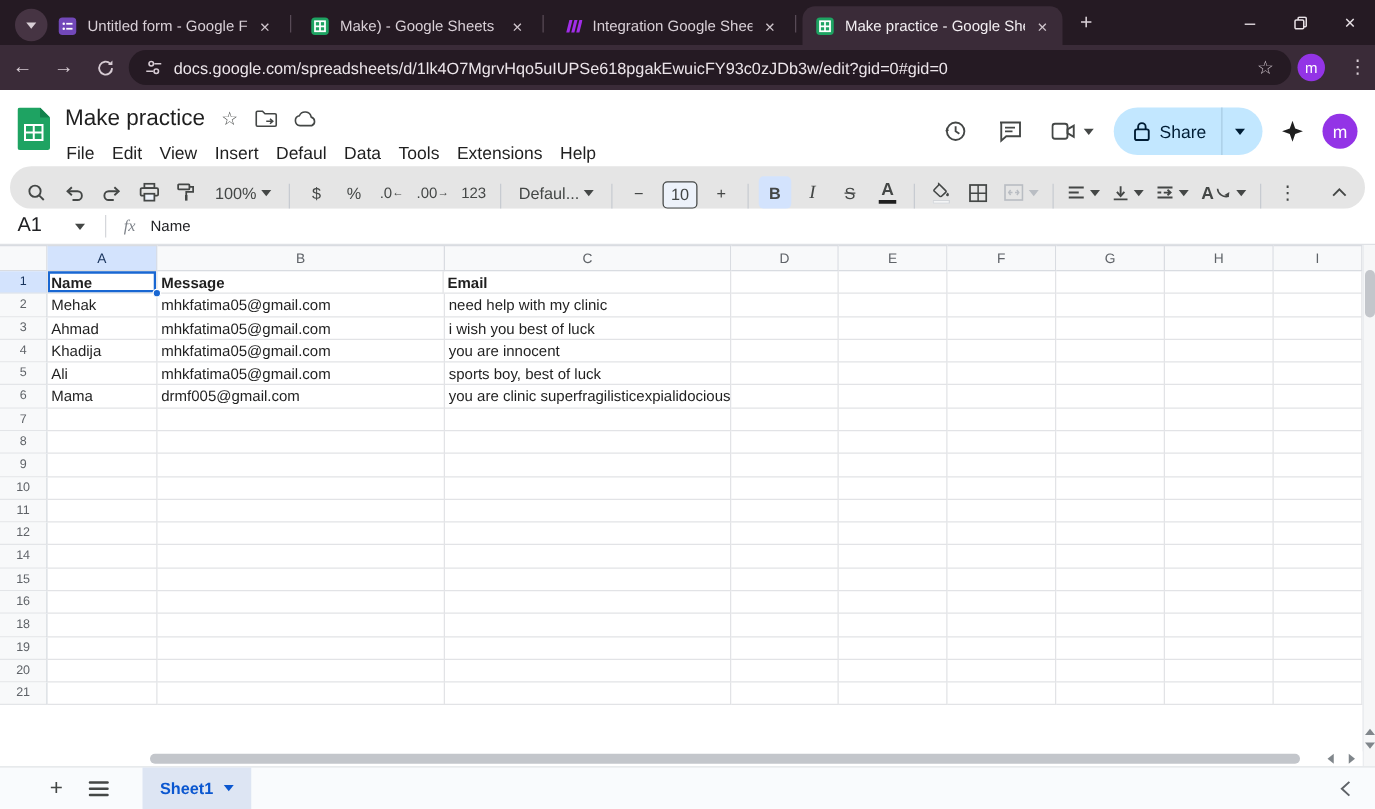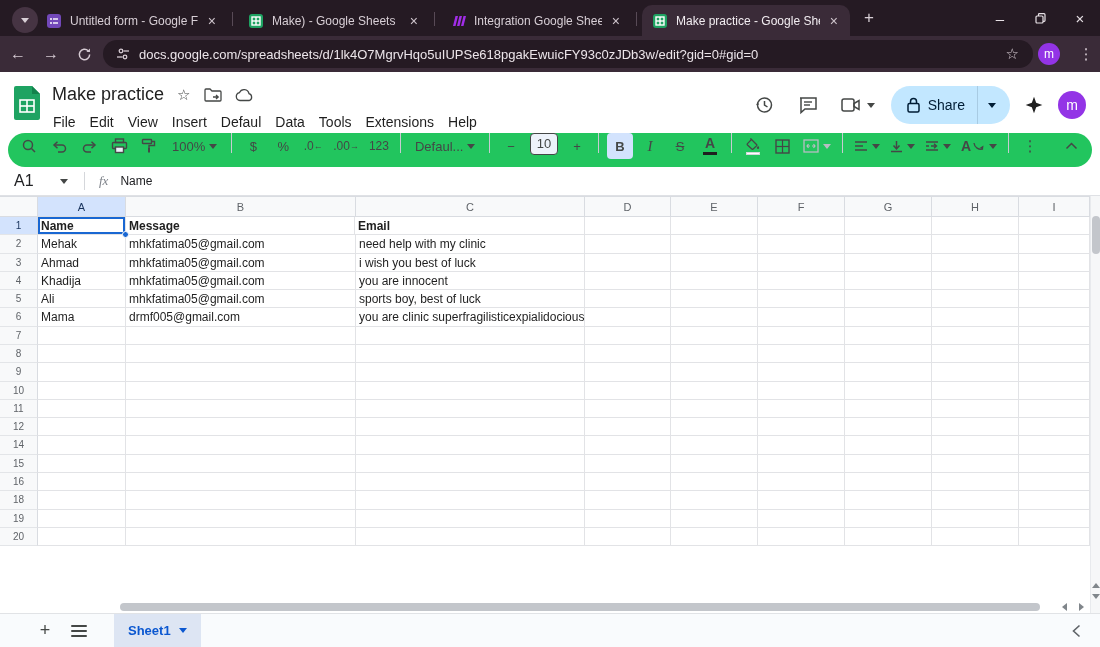--- a/index.html
+++ b/index.html
@@ -37,21 +37,21 @@
   .menu-item { font-size:14px; color:#1f1f1f; padding:2px 7px; border-radius:4px; }
   .hdr-right { position:absolute; right:14px; top:14px; display:flex; align-items:center; gap:10px; }
   .hdr-ico { width:34px; height:34px; display:flex; align-items:center; justify-content:center; }
   .share-btn { height:38px; background:#c2e7ff; border-radius:19px; display:flex; align-items:center; color:#001d35; font-size:14px; }
   .share-main { display:flex; align-items:center; gap:8px; padding:0 12px 0 16px; }
   .share-caret-sec { padding:0 14px 0 10px; border-left:1px solid #a8cbe3; height:38px; display:flex; align-items:center; }
   .caret { width:0; height:0; border-left:4px solid transparent; border-right:4px solid transparent; border-top:5px solid currentColor; display:inline-block; }
   .hdr-avatar { width:28px; height:28px; border-radius:50%; background:#9334e6; color:#fff; font-size:14px; display:flex; align-items:center; justify-content:center; }
 
   
-  #toolbar { position:absolute; top:133px; left:8px; width:1084px; height:34px; background:#22c55e; border-radius:17px; display:flex; align-items:flex-start; color:#444746; font-size:13px; padding:0 6px; }
+  #toolbar { position:absolute; top:133px; left:8px; width:1084px; height:34px; background:#e5e5e5; border-radius:17px; display:flex; align-items:flex-end; color:#444746; font-size:13px; padding:0 6px; }
   .tb { height:26px; min-width:26px; display:flex; align-items:center; justify-content:center; border-radius:4px; padding:0 3px; margin:0 2px; white-space:nowrap; }
   .tb.active-fmt { background:#d3e3fd; }
   .tb-sep { width:1px; height:20px; background:#c7cbd1; margin:0 6px; }
   .fs-box { width:28px; height:22px; border:1px solid #444746; border-radius:4px; text-align:center; line-height:20px; font-size:13px; margin:0 4px; background:#edf2fa; }
   .tb .caret { margin-left:4px; border-top-color:#444746; }
   .dim { color:#a9adb3; }
   .dim .caret { border-top-color:#b9bdc3; }
   .tc-a { font-size:14px; font-weight:bold; line-height:13px; }
   .tc-bar { display:block; height:3px; width:14px; margin-top:2px; }
   .tb-spacer { flex:1; }
@@ -635,20 +635,32 @@
         <div class="cell" style="width: 88px;"></div>
         <div class="cell" style="width: 230px;"></div>
         <div class="cell" style="width: 229px;"></div>
         <div class="cell" style="width: 86px;"></div>
         <div class="cell" style="width: 87px;"></div>
         <div class="cell" style="width: 87px;"></div>
         <div class="cell" style="width: 87px;"></div>
         <div class="cell" style="width: 87px;"></div>
         <div class="cell" style="width: 71px;"></div>
       </div>
+      <div class="grid-row">
+        <div class="row-header">21</div>
+        <div class="cell" style="width: 88px;"></div>
+        <div class="cell" style="width: 230px;"></div>
+        <div class="cell" style="width: 229px;"></div>
+        <div class="cell" style="width: 86px;"></div>
+        <div class="cell" style="width: 87px;"></div>
+        <div class="cell" style="width: 87px;"></div>
+        <div class="cell" style="width: 87px;"></div>
+        <div class="cell" style="width: 87px;"></div>
+        <div class="cell" style="width: 71px;"></div>
+      </div>
     </div>
 </div>
 
 <div id="vscroll">
   <div class="v-thumb"></div>
   <div class="v-arrows">
     <div class="tri-up"></div>
     <div class="tri-down"></div>
   </div>
 </div>

